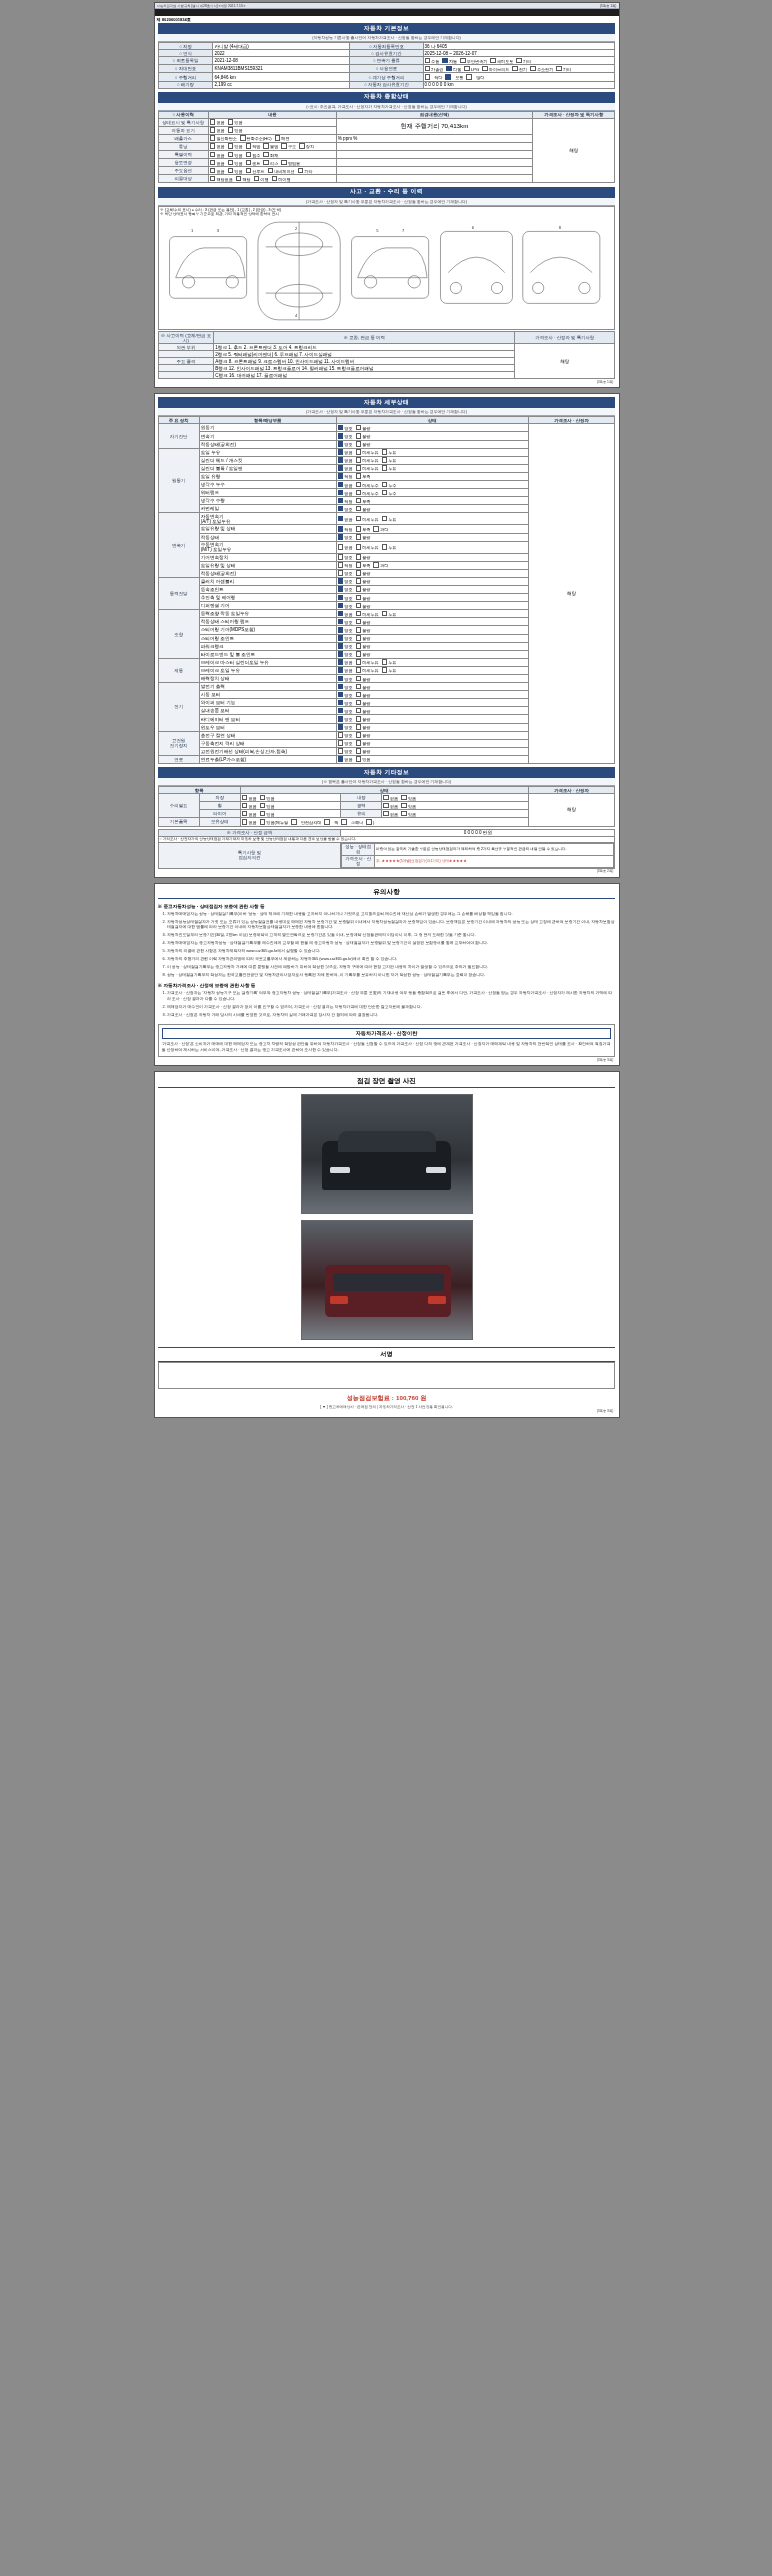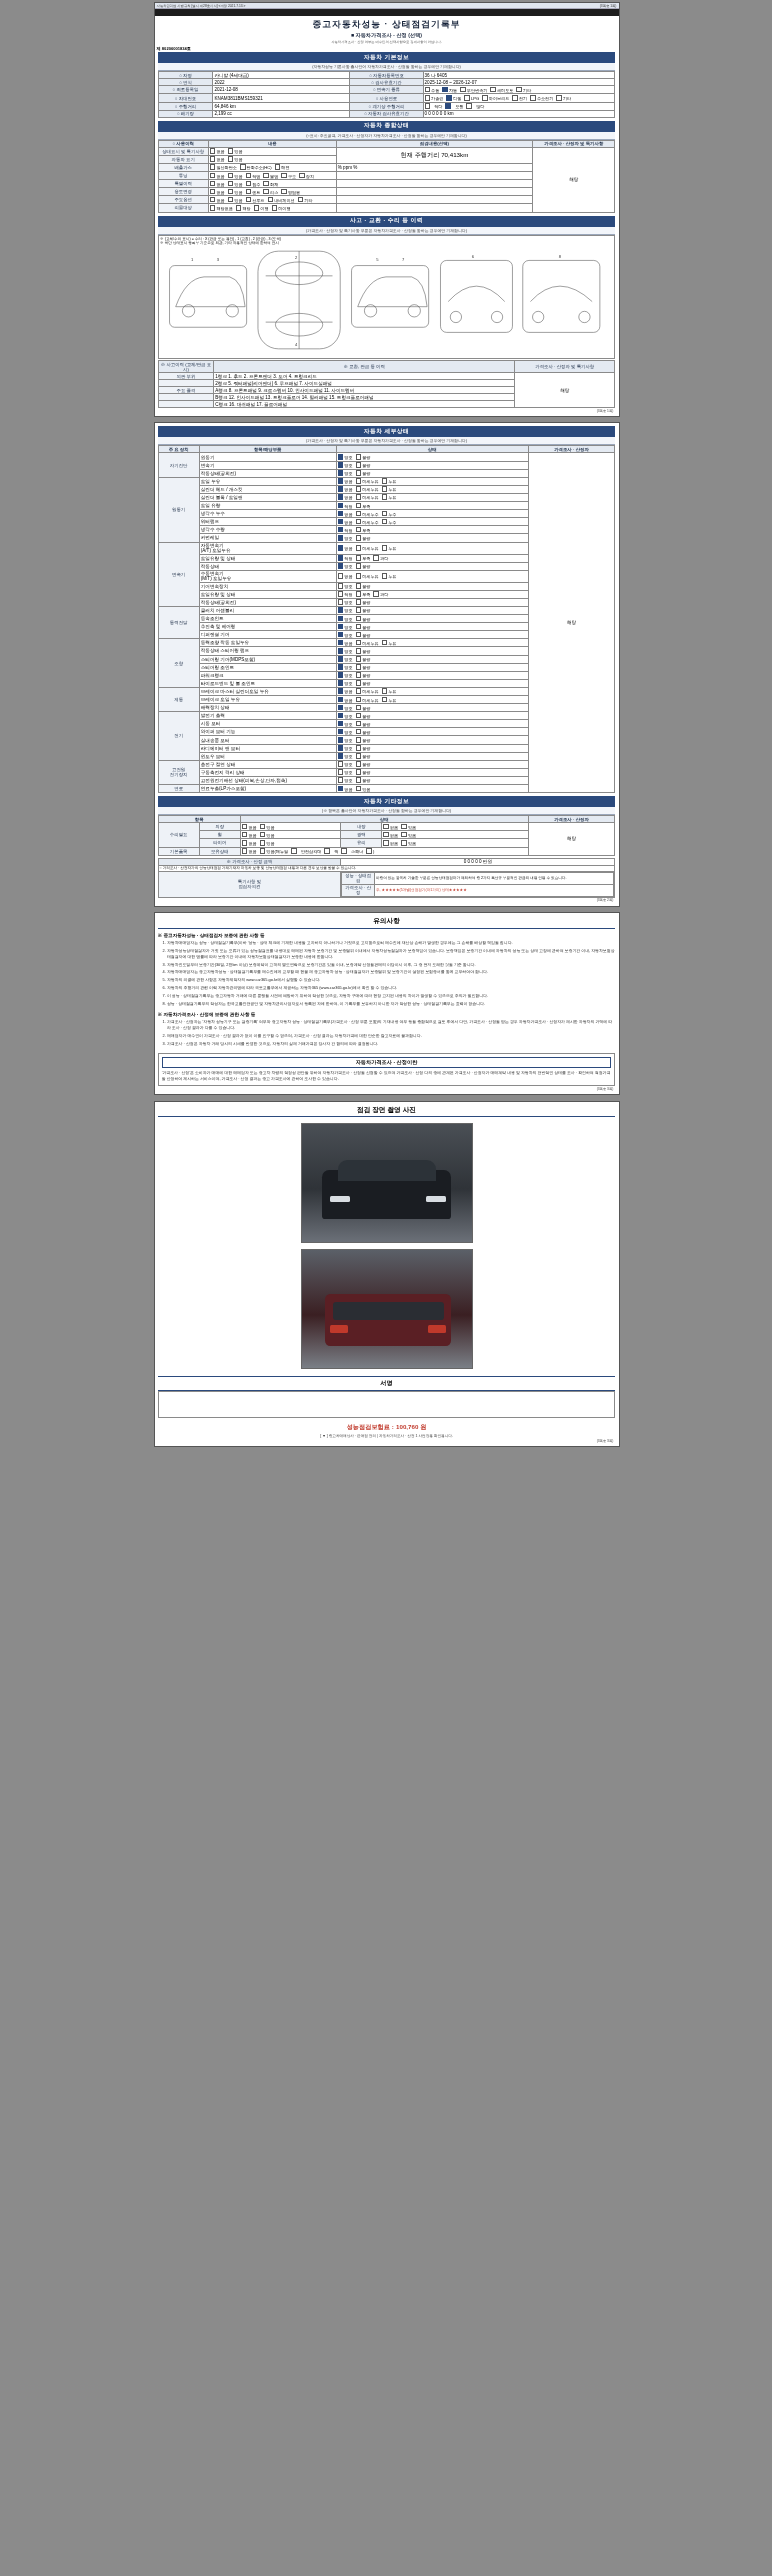--- a/index.html
+++ b/index.html
@@ -44,25 +44,20 @@
 
 <div class="page">
 
   <div class="sheet p1" style="margin-top:2.1px;">
     <div class="hdrbar">
       <span>자동차관리법 시행규칙 [별지 제28호서식] &lt;개정 2021.7.13.&gt;</span>
       <span>(3쪽중 1쪽)</span>
     </div>
     <div class="blk" style="height:7.2px;"></div>
 
-    <div class="doc-title">
-      <div class="t1">중고자동차성능 · 상태점검기록부</div>
-      <div class="t2">■ 자동차가격조사 · 산정 (선택)</div>
-      <div class="t3">자동차가격조사 · 산정 여부는 매수인의 선택사항으로 강제사항이 아닙니다.</div>
-    </div>
 
     <div class="docno">
       <span>제</span>
       <span>80206001834호</span>
     </div>
 
     <div class="inner-pad">
       <div class="sec-title">자동차 기본정보</div>
       <div class="sec-sub">(자동차성능 기본사항 총사단어 자동차가격조사 · 산정을 함하는 경우에만 기재합니다)</div>
       <table class="tbl">

